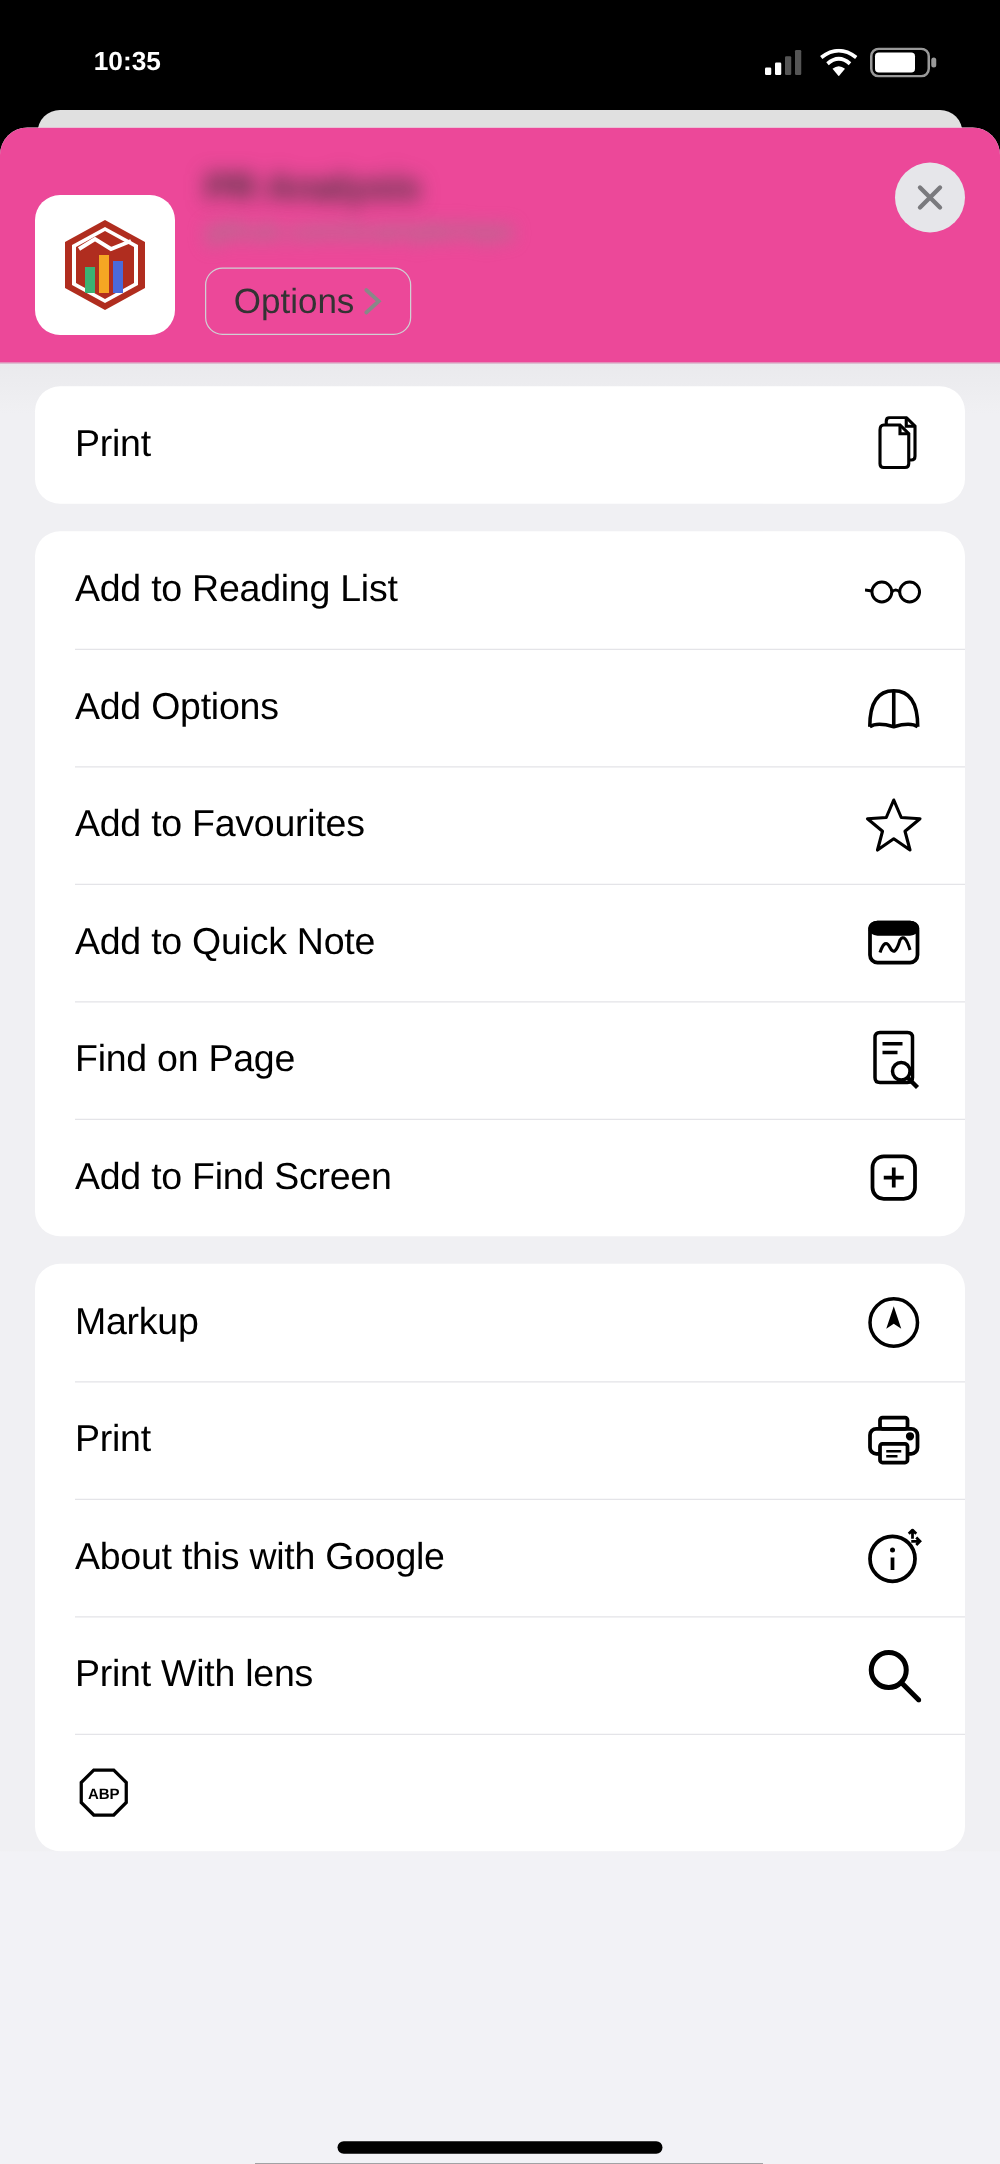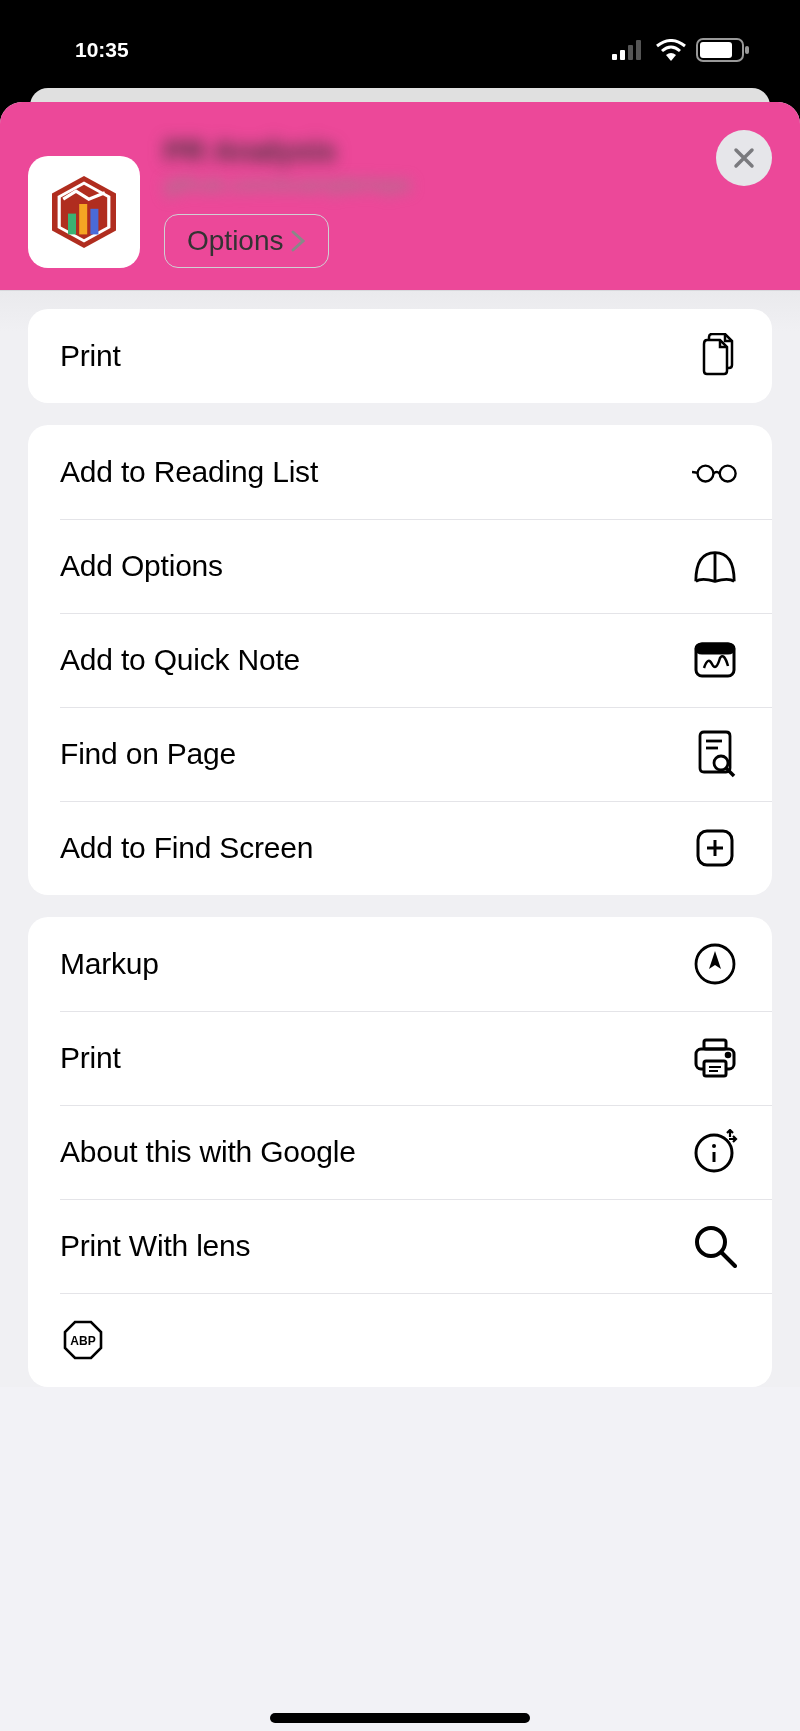--- a/index.html
+++ b/index.html
@@ -256,20 +256,28 @@
         <span class="action-label">Add Options</span>
         <span class="action-icon">
           <svg width="48" height="40" viewBox="0 0 48 40" stroke="#000" stroke-width="3" fill="none">
             <path d="M4 36 Q4 6 24 6 Q44 6 44 36"></path>
             <path d="M24 6 L24 36"></path>
             <path d="M4 36 Q10 32 24 36 Q38 32 44 36"></path>
           </svg>
         </span>
       </div>
       <div class="action-row">
+        <span class="action-label">Add to Favourites</span>
+        <span class="action-icon">
+          <svg width="46" height="46" viewBox="0 0 46 46" stroke="#000" stroke-width="2.5" fill="none">
+            <path d="M23 3 L29 17 L44 18 L32 28 L36 43 L23 34 L10 43 L14 28 L2 18 L17 17 Z" stroke-linejoin="round"></path>
+          </svg>
+        </span>
+      </div>
+      <div class="action-row">
         <span class="action-label">Add to Quick Note</span>
         <span class="action-icon">
           <svg width="42" height="36" viewBox="0 0 42 36" stroke="#000" stroke-width="3" fill="none">
             <rect x="2" y="2" width="38" height="32" rx="6"></rect>
             <path d="M10 26 Q14 14 18 22 Q22 30 26 16 Q30 10 34 24" stroke-width="2.5"></path>
             <rect x="2" y="2" width="38" height="9" rx="6" fill="#000"></rect>
           </svg>
         </span>
       </div>
       <div class="action-row">

